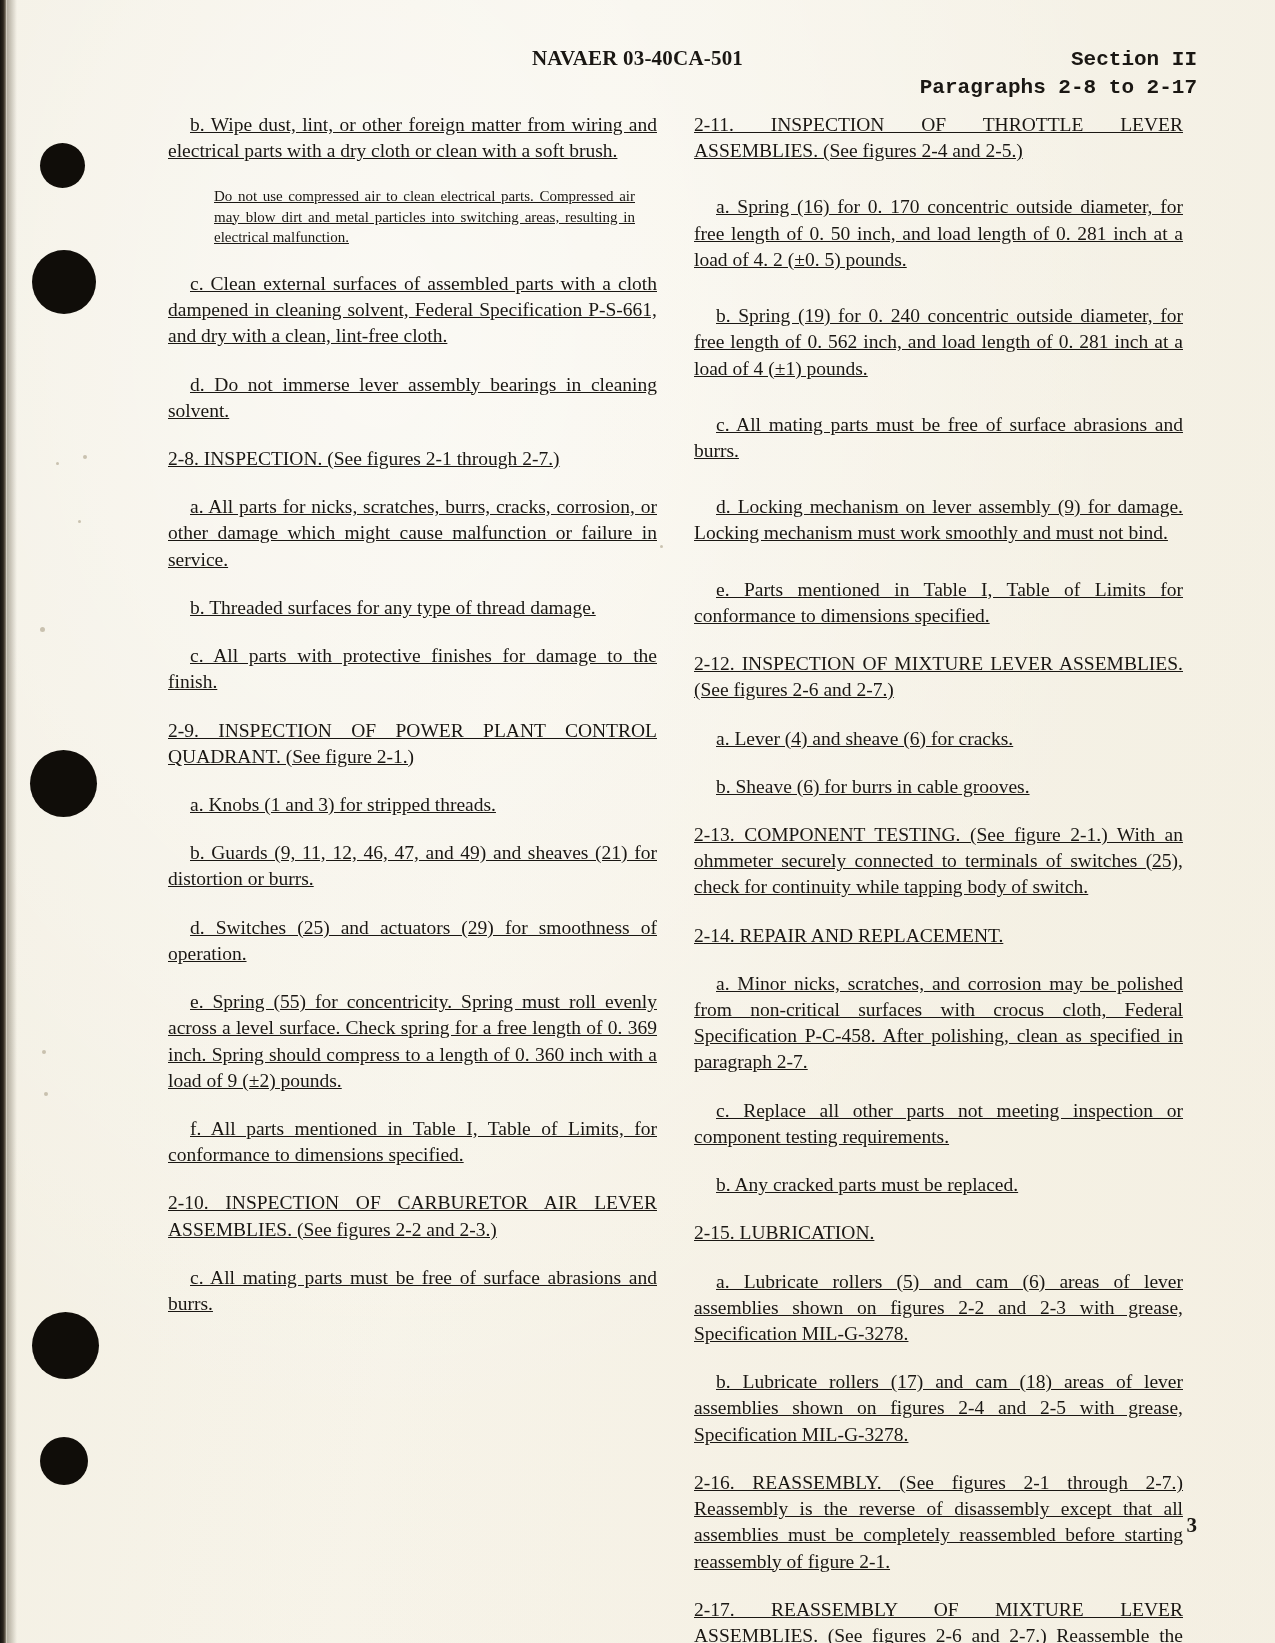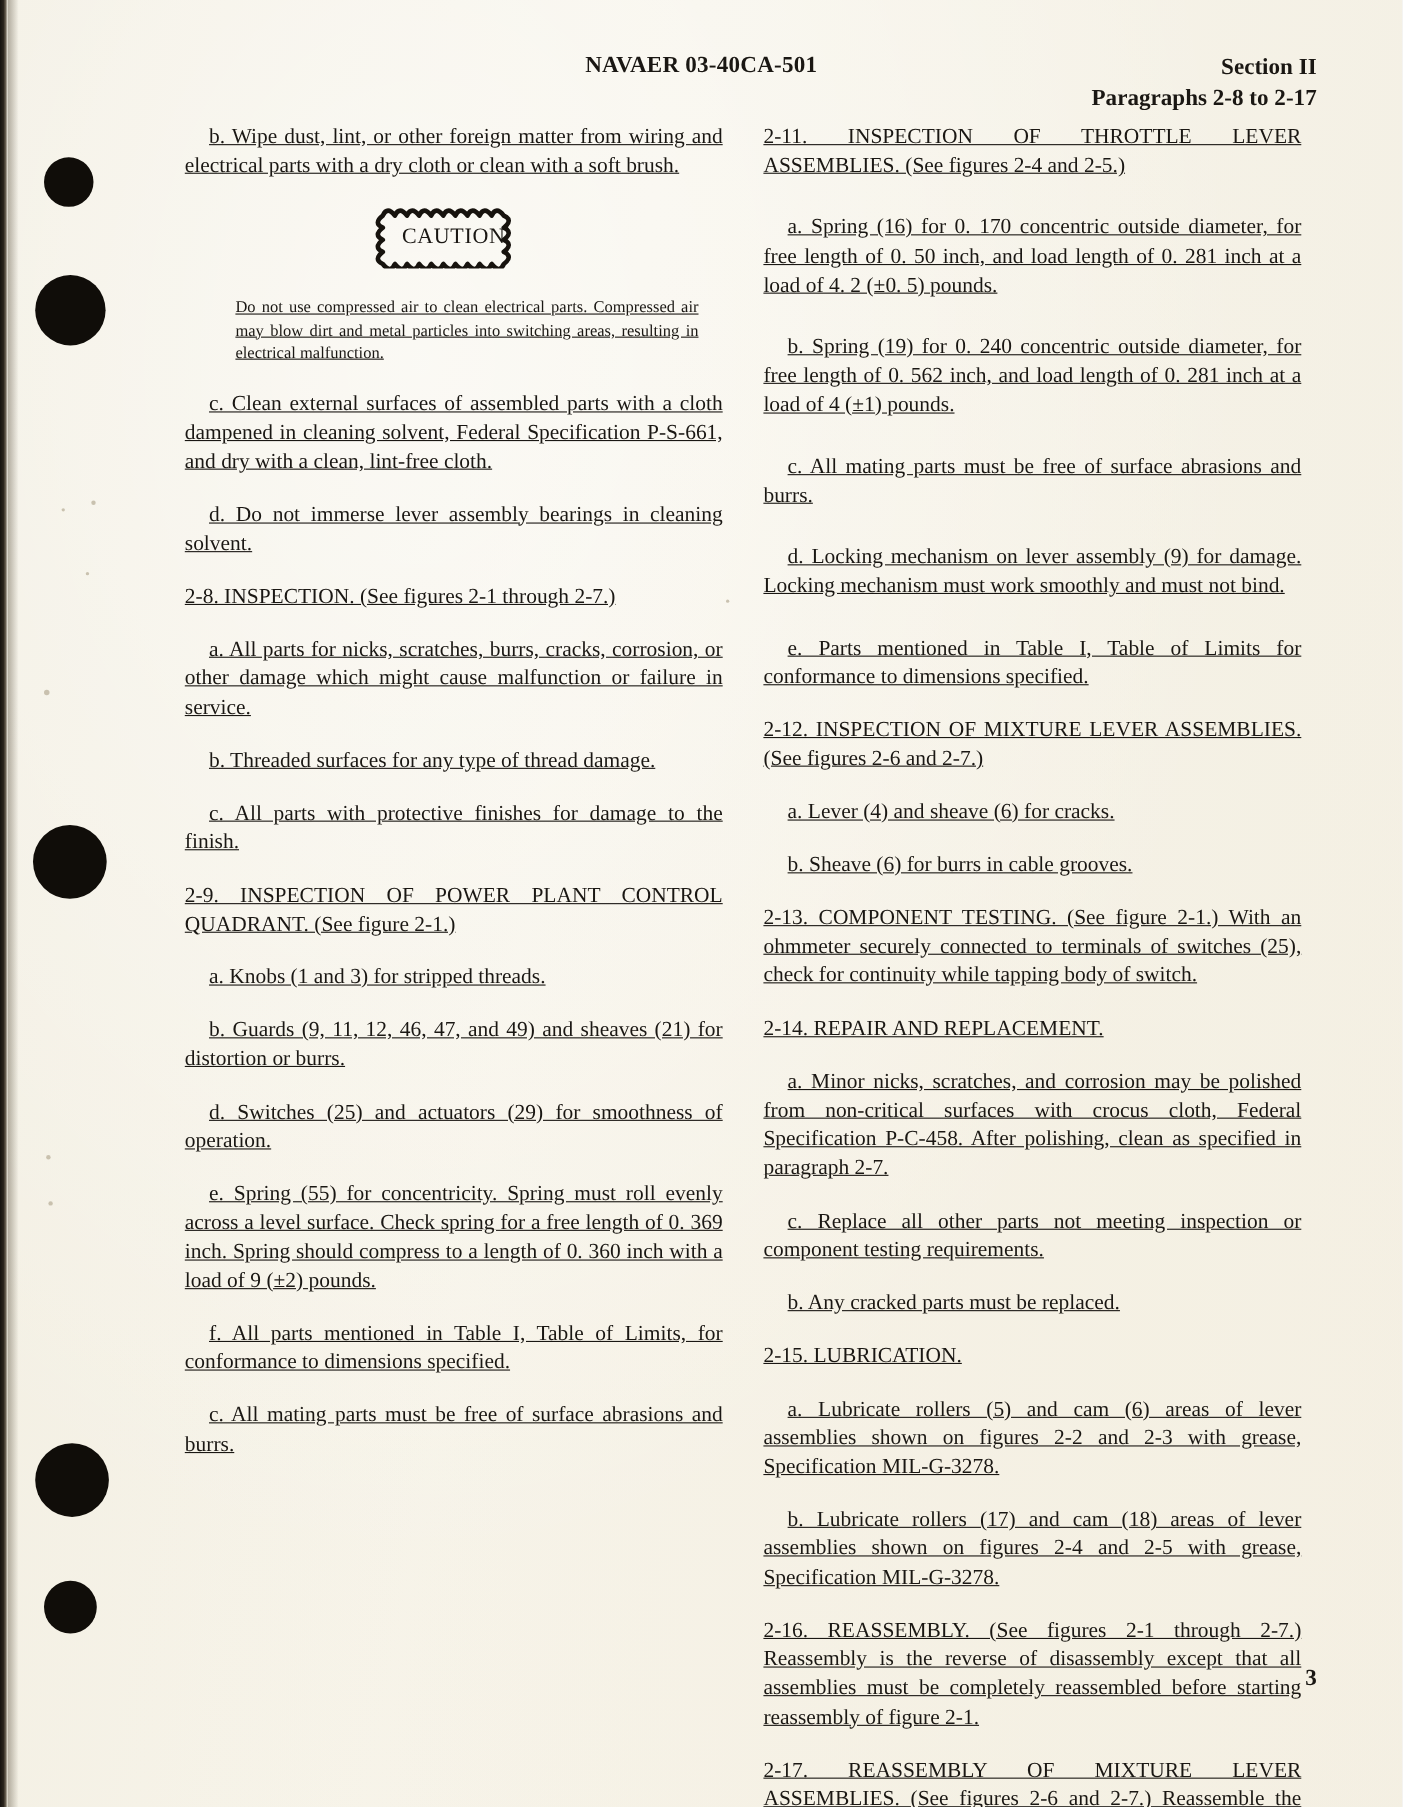--- a/index.html
+++ b/index.html
@@ -63,20 +63,21 @@
     font-size: 21px;
     font-weight: bold;
     letter-spacing: 0.2px;
   }
   #header-right {
     position: absolute;
     right: 78px;
     top: 0;
     text-align: right;
     line-height: 1.35;
+    font-family: Liberation Mono, monospace;
   }
   #section-label {
     font-size: 21px;
     font-weight: bold;
   }
   #paragraph-range {
     font-size: 21px;
     font-weight: bold;
   }
 
@@ -195,49 +196,36 @@
       <div id="section-label">Section II</div>
       <div id="paragraph-range">Paragraphs 2-8 to 2-17</div>
     </div>
   </div>
 
   <div id="columns">
 
     <div class="column">
       <p class="indent">b.  Wipe dust, lint, or other foreign matter from wiring and electrical parts with a dry cloth or clean with a soft brush.</p>
 
-      <div id="caution-wrap">
-        <div id="caution-box">
-          <svg viewBox="0 0 150 58" preserveAspectRatio="none">
-            <path d="M10,10
-                     q4,-9 11,0 q4,-9 11,0 q4,-9 11,0 q4,-9 11,0 q4,-9 11,0
-                     q4,-9 11,0 q4,-9 11,0 q4,-9 11,0 q4,-9 11,0 q4,-9 11,0
-                     q9,4 0,11 q9,4 0,11 q9,4 0,11 q9,4 0,11
-                     q-4,9 -11,0 q-4,9 -11,0 q-4,9 -11,0 q-4,9 -11,0 q-4,9 -11,0
-                     q-4,9 -11,0 q-4,9 -11,0 q-4,9 -11,0 q-4,9 -11,0 q-4,9 -11,0
-                     q-9,-4 0,-11 q-9,-4 0,-11 q-9,-4 0,-11 q-9,-4 0,-11 z" fill="none" stroke="#17130e" stroke-width="4.2" stroke-linejoin="round"></path>
-          </svg>
-          <div id="caution-label">CAUTION</div>
-        </div>
-      </div>
 
       <p id="caution-text">Do not use compressed air to clean electrical parts.  Compressed air may blow dirt and metal particles into switching areas, resulting in electrical malfunction.</p>
 
       <p class="indent">c.  Clean external surfaces of assembled parts with a cloth dampened in cleaning solvent, Federal Specification P-S-661, and dry with a clean, lint-free cloth.</p>
       <p class="indent">d.  Do not immerse lever assembly bearings in cleaning solvent.</p>
       <p class="head">2-8.  INSPECTION.  (See figures 2-1 through 2-7.)</p>
       <p class="indent">a.  All parts for nicks, scratches, burrs, cracks, corrosion, or other damage which might cause malfunction or failure in service.</p>
       <p class="indent">b.  Threaded surfaces for any type of thread damage.</p>
       <p class="indent">c.  All parts with protective finishes for damage to the finish.</p>
       <p class="head">2-9.  INSPECTION OF POWER PLANT CONTROL QUADRANT.  (See figure 2-1.)</p>
       <p class="indent">a.  Knobs (1 and 3) for stripped threads.</p>
       <p class="indent">b.  Guards (9, 11, 12, 46, 47, and 49) and sheaves (21) for distortion or burrs.</p>
       <p class="indent">d.  Switches (25) and actuators (29) for smoothness of operation.</p>
       <p class="indent">e.  Spring (55) for concentricity.  Spring must roll evenly across a level surface.  Check spring for a free length of 0. 369 inch.  Spring should compress to a length of 0. 360 inch with a load of 9 (±2) pounds.</p>
       <p class="indent">f.  All parts mentioned in Table I, Table of Limits, for conformance to dimensions specified.</p>
+      <p class="head">2-10.  INSPECTION OF CARBURETOR AIR LEVER ASSEMBLIES.  (See figures 2-2 and 2-3.)</p>
       <p class="indent">c.  All mating parts must be free of surface abrasions and burrs.</p>
 
     </div>
 
     <div class="column">
       <p class="head big-gap">2-11.  INSPECTION OF THROTTLE LEVER ASSEMBLIES.  (See figures 2-4 and 2-5.)</p>
       <p class="indent big-gap">a.  Spring (16) for 0. 170 concentric outside diameter, for free length of 0. 50 inch, and load length of 0. 281 inch at a load of 4. 2 (±0. 5) pounds.</p>
       <p class="indent big-gap">b.  Spring (19) for 0. 240 concentric outside diameter, for free length of 0. 562 inch, and load length of 0. 281 inch at a load of 4 (±1) pounds.</p>
       <p class="indent big-gap">c.  All mating parts must be free of surface abrasions and burrs.</p>
       <p class="indent big-gap">d.  Locking mechanism on lever assembly (9) for damage.  Locking mechanism must work smoothly and must not bind.</p>

